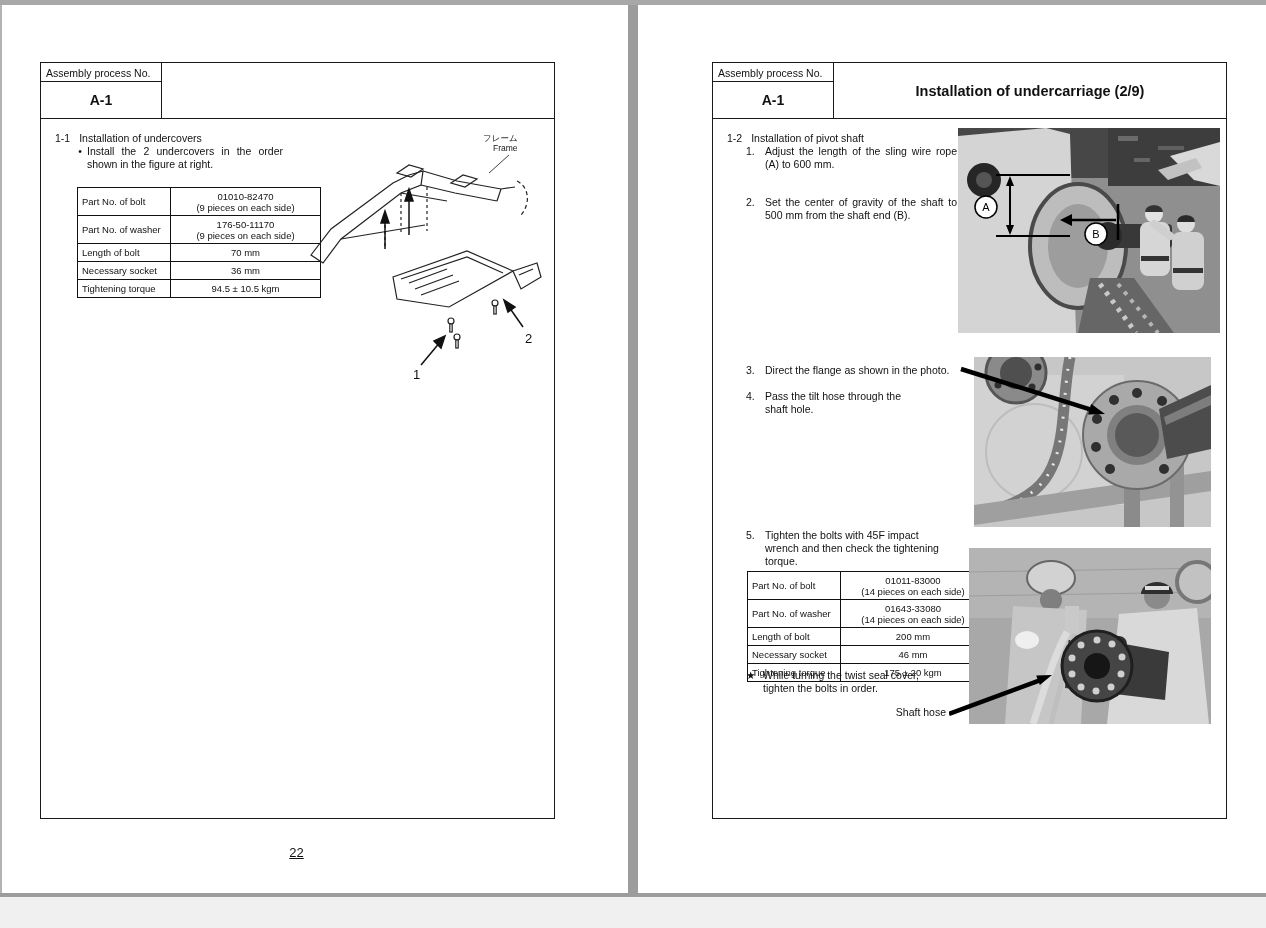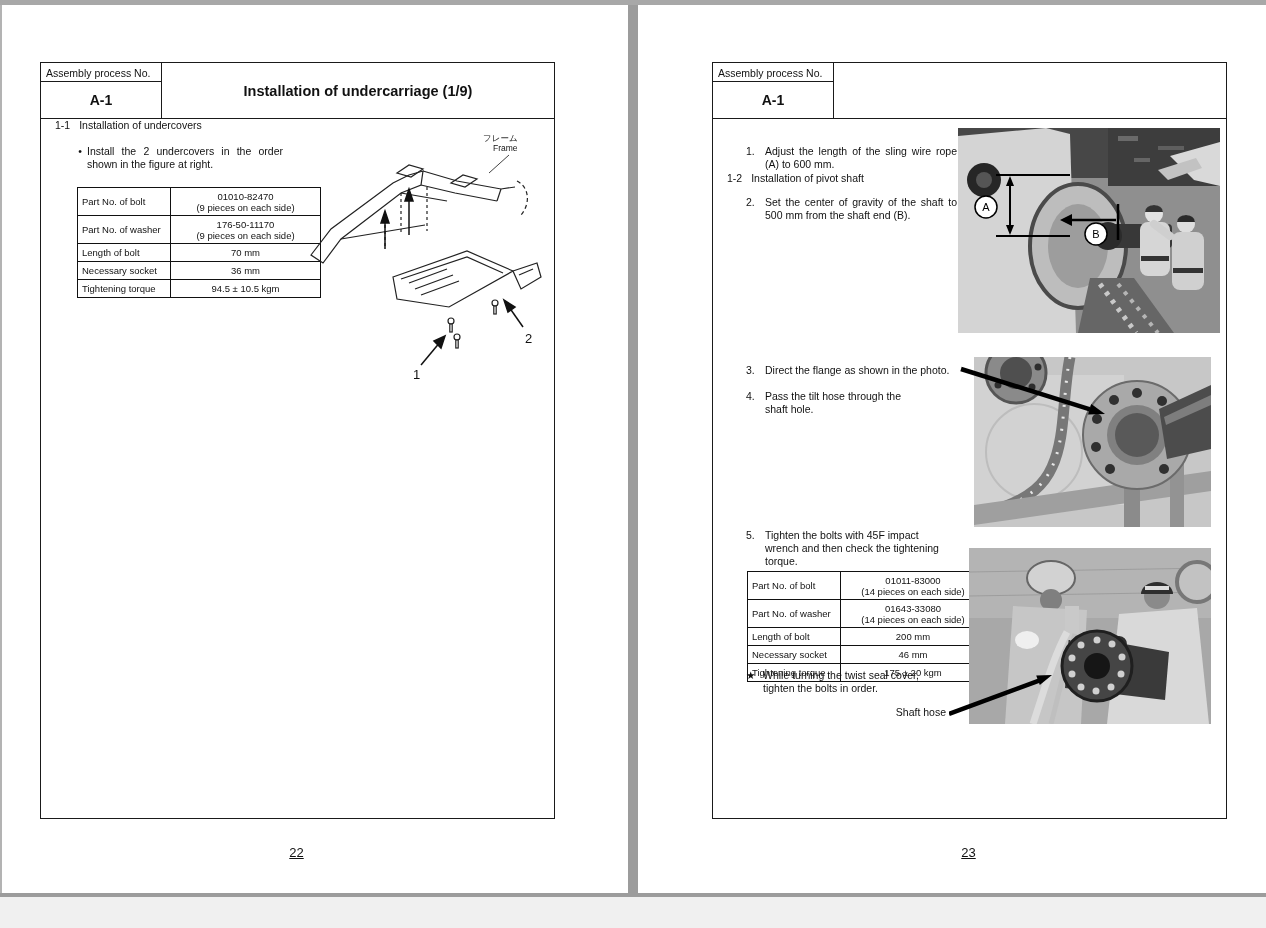--- a/index.html
+++ b/index.html
@@ -49,24 +49,23 @@
   <div class="page-divider"></div>
   <div class="bottom-border"></div>
 
   <div class="panel panel-left">
     <div class="page-box" style="left:38px;top:57px;">
       <div class="hdr">
         <div class="hdr-left">
           <div class="hdr-label">Assembly process No.</div>
           <div class="hdr-no">A-1</div>
         </div>
-        <div class="hdr-title">Installation of undercarriage (1/9)</div>
-      </div>
-
-      <div class="sec-line" style="left:14px;top:56px;">
+      </div>
+
+      <div class="sec-line" style="left:14px;top:69px;">
         <span>1-1</span>
         <span>Installation of undercovers</span>
       </div>
 
       <div class="para" style="left:32px;top:82px;">
         <span class="mk" style="width:14px;text-align:center;">•</span>
         <span class="tx" style="width:196px;">Install the 2 undercovers in the order shown in the figure at right.</span>
       </div>
 
       <table class="ptable" style="left:36px;top:124px;">
@@ -150,23 +149,24 @@
     <div class="page-num" style="left:38px;">22</div>
   </div>
 
   <div class="panel panel-right">
     <div class="page-box" style="left:74px;top:57px;">
       <div class="hdr">
         <div class="hdr-left">
           <div class="hdr-label">Assembly process No.</div>
           <div class="hdr-no">A-1</div>
         </div>
-      </div>
-
-      <div class="sec-line" style="left:14px;top:69px;margin-top:40px;">
+        <div class="hdr-title">Installation of undercarriage (2/9)</div>
+      </div>
+
+      <div class="sec-line" style="left:14px;top:69px;">
         <span>1-2</span>
         <span>Installation of pivot shaft</span>
       </div>
 
       <div class="para" style="left:33px;top:82px;">
         <span class="mk">1.</span>
         <span class="tx" style="width:192px;">Adjust the length of the sling wire rope (A) to 600 mm.</span>
       </div>
       <div class="para" style="left:33px;top:133px;">
         <span class="mk">2.</span>
@@ -339,21 +339,20 @@
       <svg class="overlay" style="left:244px;top:300px;" width="160" height="60" viewBox="0 0 160 60">
         <line x1="4" y1="6" x2="133" y2="46.3" stroke="#000" stroke-width="4.5"></line>
         <polygon points="148,51 131,51.6 134.3,41" fill="#000"></polygon>
       </svg>
 
       <svg class="overlay" style="left:236px;top:605px;" width="112" height="55" viewBox="0 0 112 55">
         <line x1="0" y1="46" x2="90" y2="12.6" stroke="#000" stroke-width="4.5"></line>
         <polygon points="103,7 90.8,17 87.2,7.6" fill="#000"></polygon>
       </svg>
     </div>
-    <div class="page-num" style="left:74px;">23</div>
   </div>
 
   <div class="toolbar">
     
     
 
     
 
     
     

